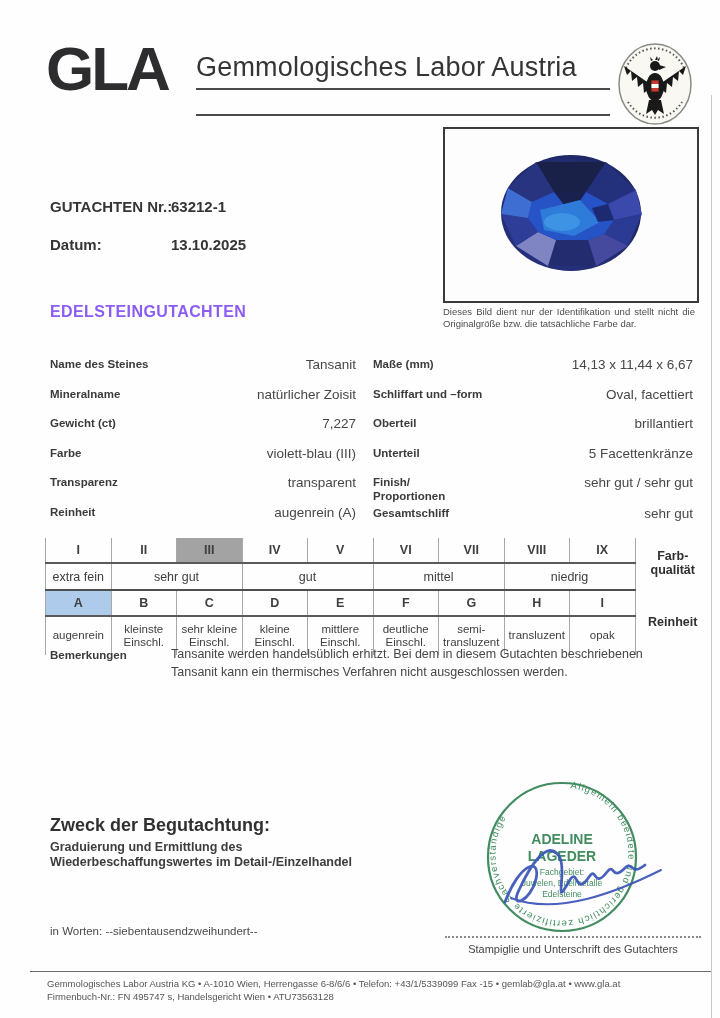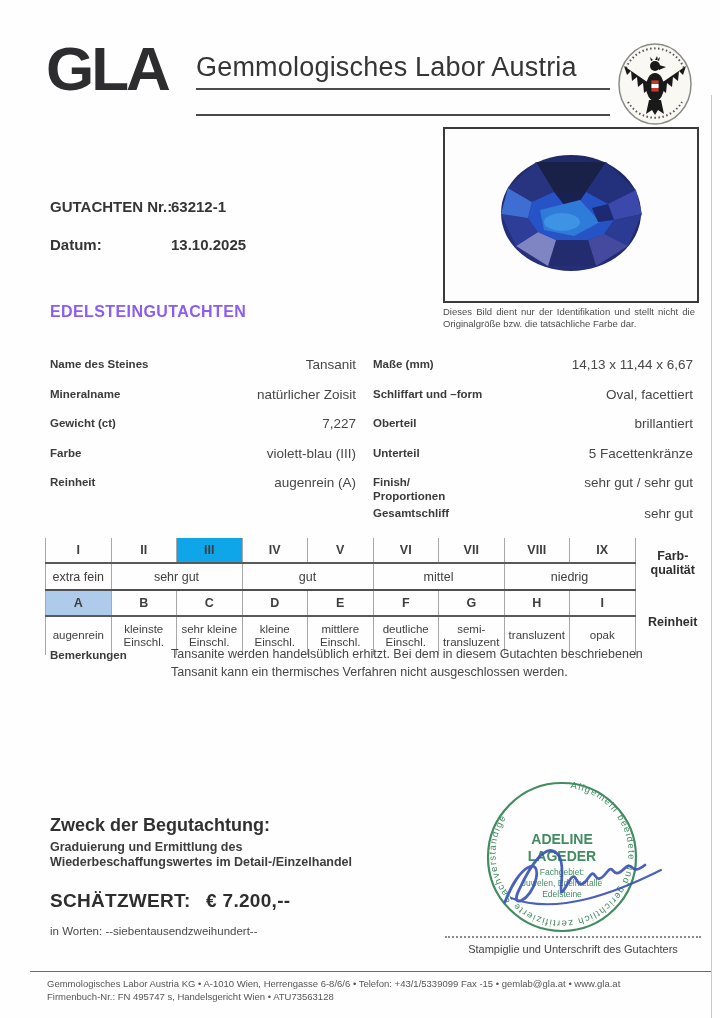--- a/index.html
+++ b/index.html
@@ -141,20 +141,24 @@
       </div>
     <div class="frow">
         <span class="flabel">Gewicht (ct)</span>
         <span class="fvalue">7,227</span>
       </div>
     <div class="frow">
         <span class="flabel">Farbe</span>
         <span class="fvalue">violett-blau (III)</span>
       </div>
     <div class="frow">
+        <span class="flabel">Transparenz</span>
+        <span class="fvalue">transparent</span>
+      </div>
+    <div class="frow">
         <span class="flabel">Reinheit</span>
         <span class="fvalue">augenrein (A)</span>
       </div>
   </div>
 
   <div class="abs fields-col" style="left:373px;top:357px;width:320px;">
     <div class="frow">
         <span class="flabel">Maße (mm)</span>
         <span class="fvalue">14,13 x 11,44 x 6,67</span>
       </div>
@@ -190,21 +194,21 @@
         <col style="width:65.5px">
         <col style="width:65.5px">
         <col style="width:65.5px">
         <col style="width:65.5px">
         <col style="width:75px">
     </colgroup>
     <tbody>
         <tr>
       <td class="cnum">I</td>
       <td class="cnum">II</td>
-      <td class="cnum hl" style="background: #0ea5e9;">III</td>
+      <td class="cnum hl" style="background: #a3a3a3;">III</td>
       <td class="cnum">IV</td>
       <td class="cnum">V</td>
       <td class="cnum">VI</td>
       <td class="cnum">VII</td>
       <td class="cnum">VIII</td>
       <td class="cnum">IX</td>
       <td class="axis" rowspan="2" style="width:48px;">Farb-qualität</td>
     </tr>
     <tr class="spanrow">
       <td class="cspan">extra fein</td>
@@ -239,24 +243,20 @@
   </tbody>
     </table>
 
   <div class="abs rem-label" style="left:50px;top:649px;">Bemerkungen</div>
   <div class="abs rem-text" style="left:171px;top:646px;width:475px;">Tansanite werden handelsüblich erhitzt. Bei dem in diesem Gutachten beschriebenen Tansanit kann ein thermisches Verfahren nicht ausgeschlossen werden.</div>
 
   <div class="abs purpose-h" style="left:50px;top:815px;">Zweck der Begutachtung:</div>
   <div class="abs purpose-l" style="left:50px;top:840px;">Graduierung und Ermittlung des</div>
   <div class="abs purpose-l" style="left:50px;top:855px;">Wiederbeschaffungswertes im Detail-/Einzelhandel</div>
 
-  <div class="abs estimate" style="left:50px;top:890px;">
-    <span>SCHÄTZWERT:</span>
-    <span style="margin-left:10px;">€ 7.200,--</span>
-  </div>
   <div class="abs inwords" style="left:50px;top:925px;">in Worten: --siebentausendzweihundert--</div>
 
   <svg class="abs" style="left:447px;top:780px;" width="240" height="160" viewBox="0 0 240 160">
     <defs>
       <path id="ringPath" d="M 115,10.5 A 66.5,66.5 0 1 1 114.9,10.5"></path>
     </defs>
     <g opacity="0.9">
       <circle cx="115" cy="77" r="74" fill="none" stroke="#2e8050" stroke-width="2.2"></circle>
       <text font-size="9.5" fill="#2e8050" letter-spacing="1.2" font-family="Liberation Sans,sans-serif" transform="translate(0,-3)">
         <textPath href="#ringPath" startOffset="2%">Allgemein beeidete und gerichtlich zertifizierte Sachverständige</textPath>

